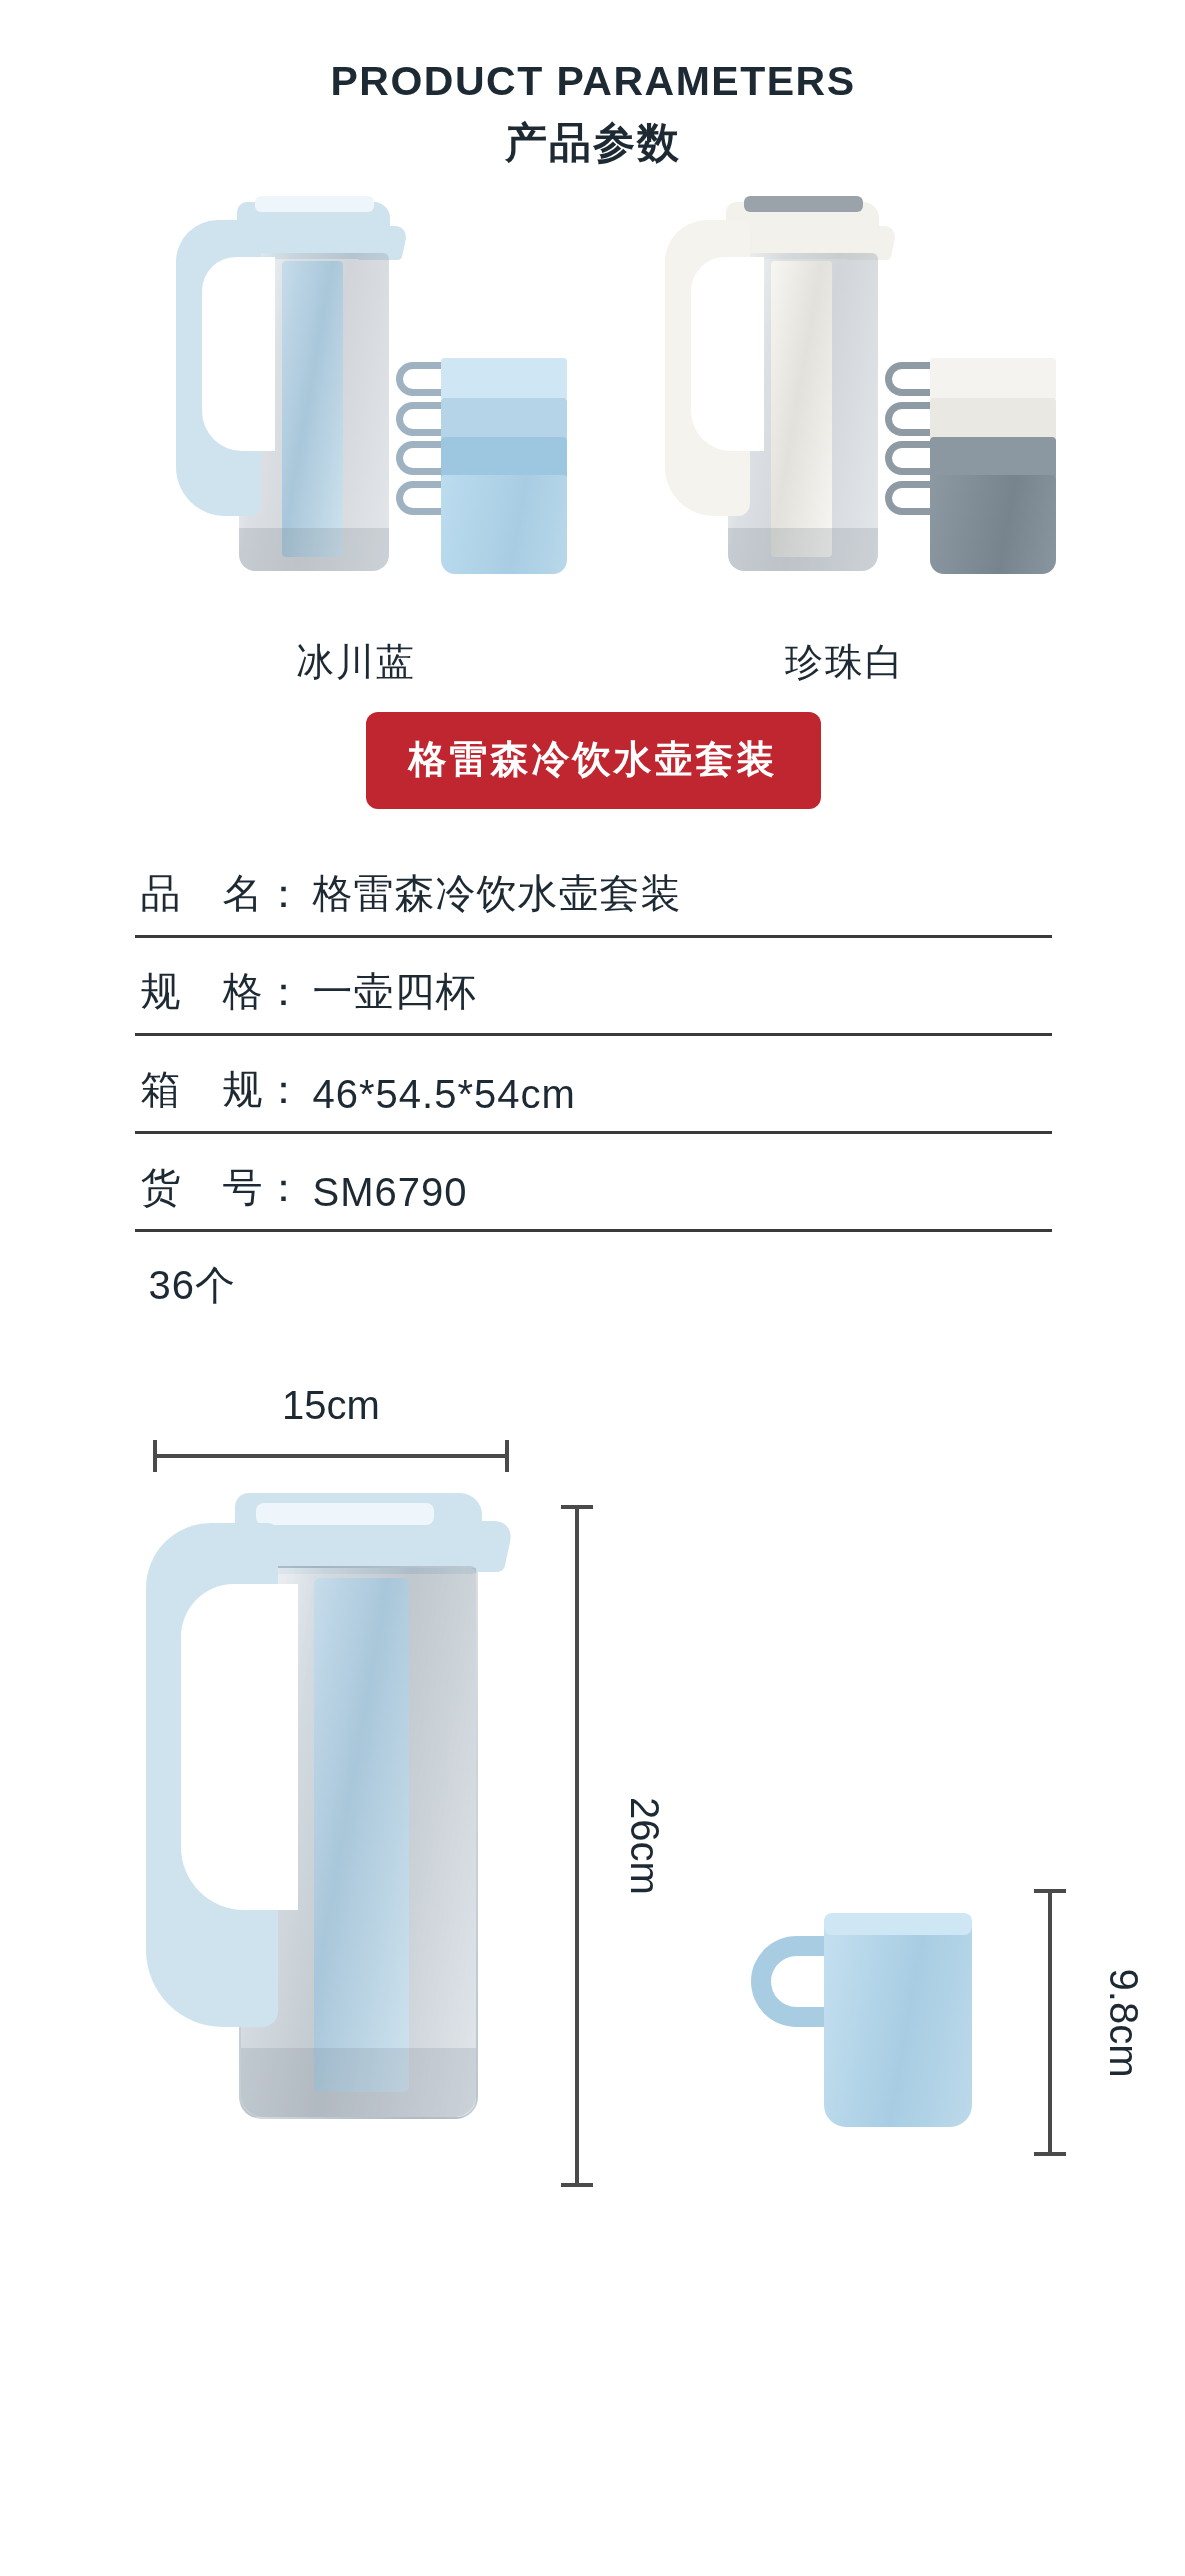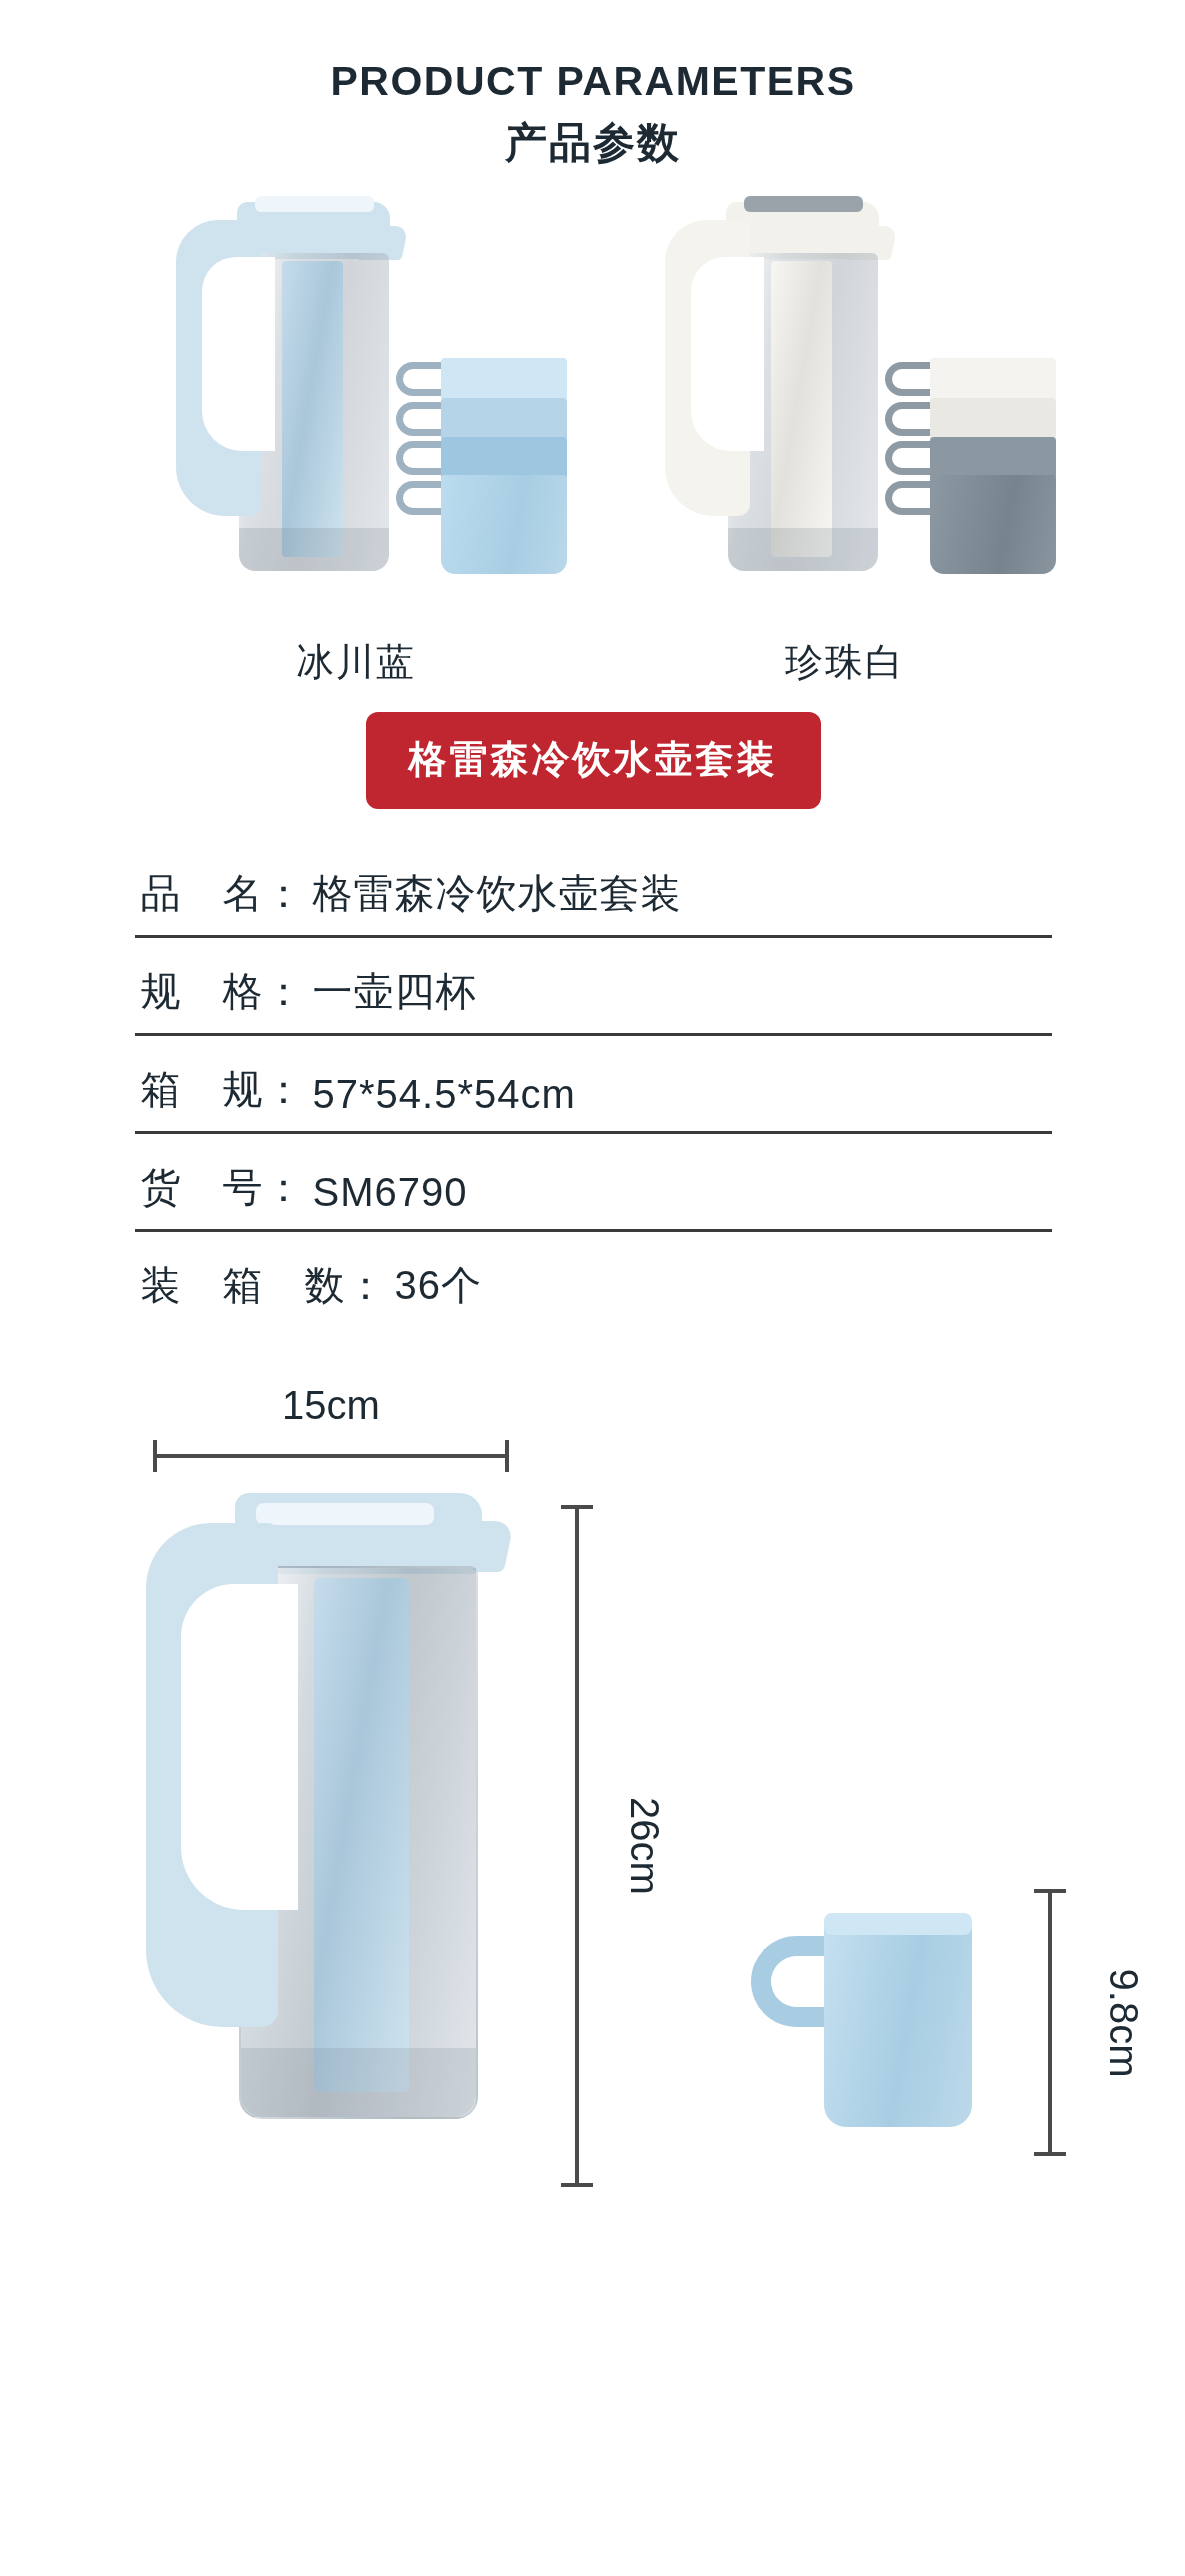--- a/index.html
+++ b/index.html
@@ -359,28 +359,27 @@
     <div class="spec-row">
       <span class="spec-key">品　名：</span>
       <span class="spec-val">格雷森冷饮水壶套装</span>
     </div>
     <div class="spec-row">
       <span class="spec-key">规　格：</span>
       <span class="spec-val">一壶四杯</span>
     </div>
     <div class="spec-row">
       <span class="spec-key">箱　规：</span>
-      <span class="spec-val">57*54.5*54cm</span>
+      <span class="spec-val">46*54.5*54cm</span>
     </div>
     <div class="spec-row">
       <span class="spec-key">货　号：</span>
       <span class="spec-val">SM6790</span>
     </div>
     <div class="spec-row">
-      <span class="spec-key">装　箱　数：</span>
       <span class="spec-val">36个</span>
     </div>
   </div>
 
   <div class="dims">
 
     <div class="dim-w">
       <div class="txt">15cm</div>
       <div class="dim-line-h"></div>
       <div class="dim-cap-l"></div>

